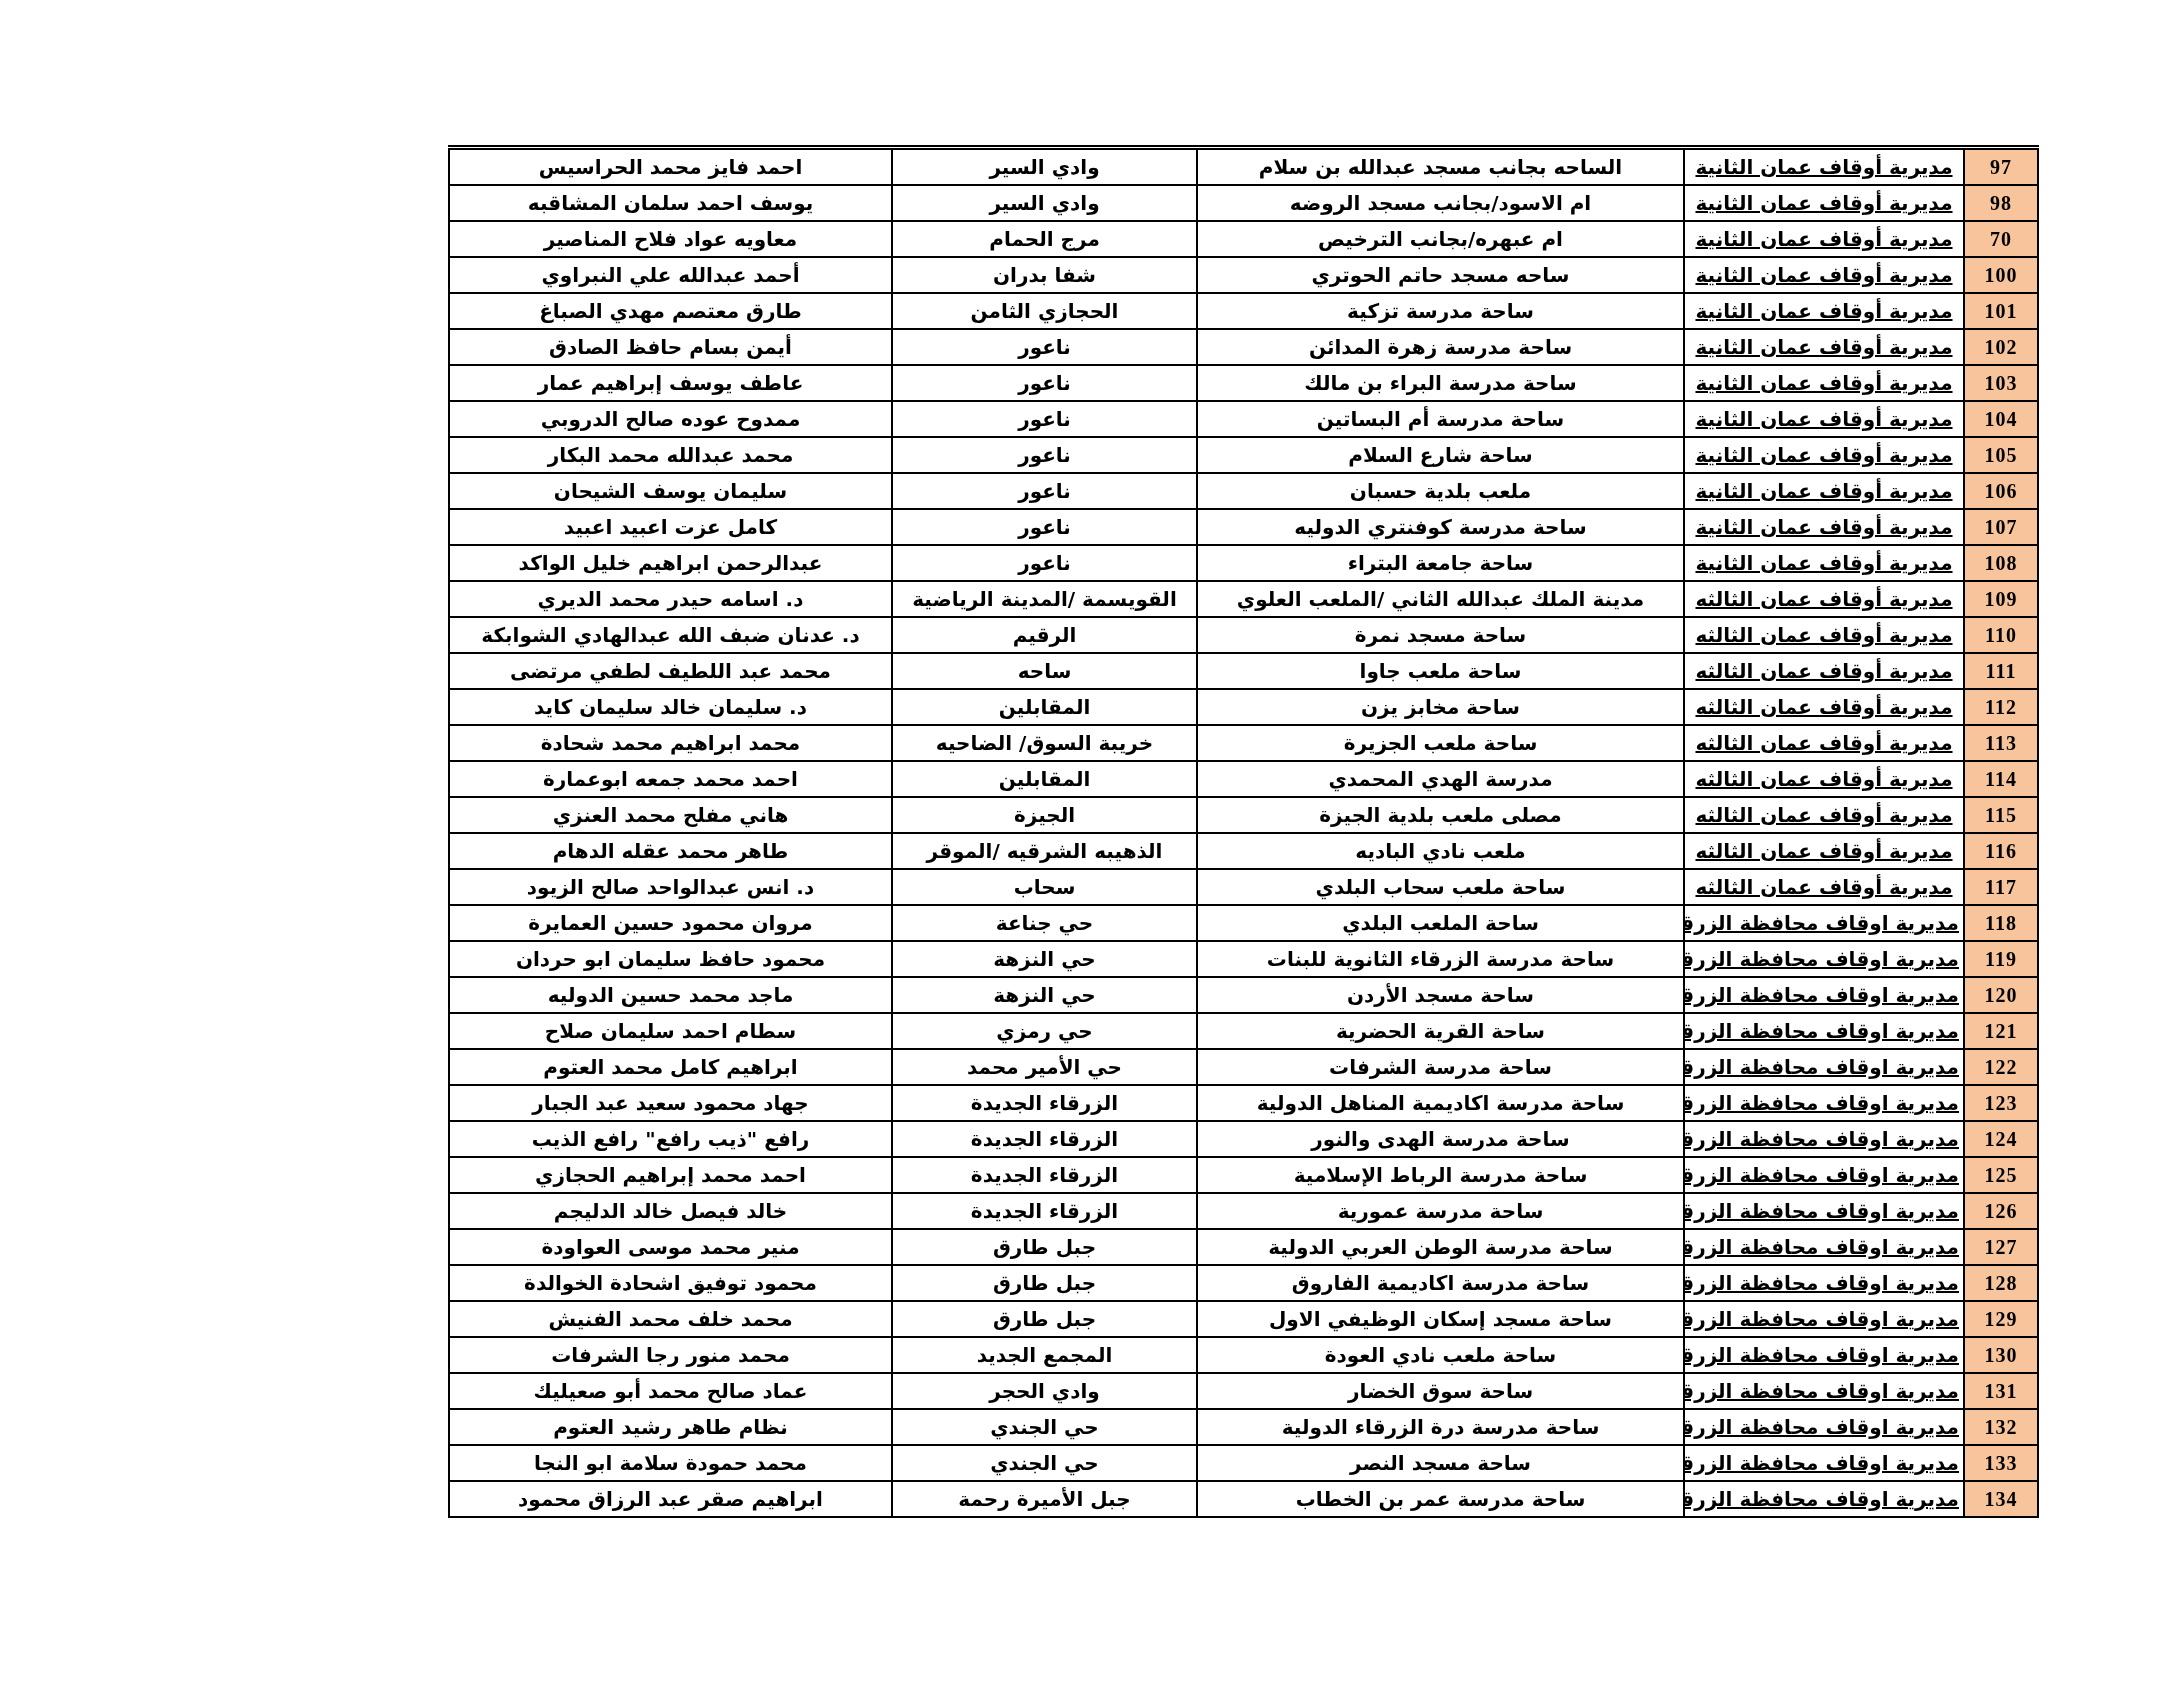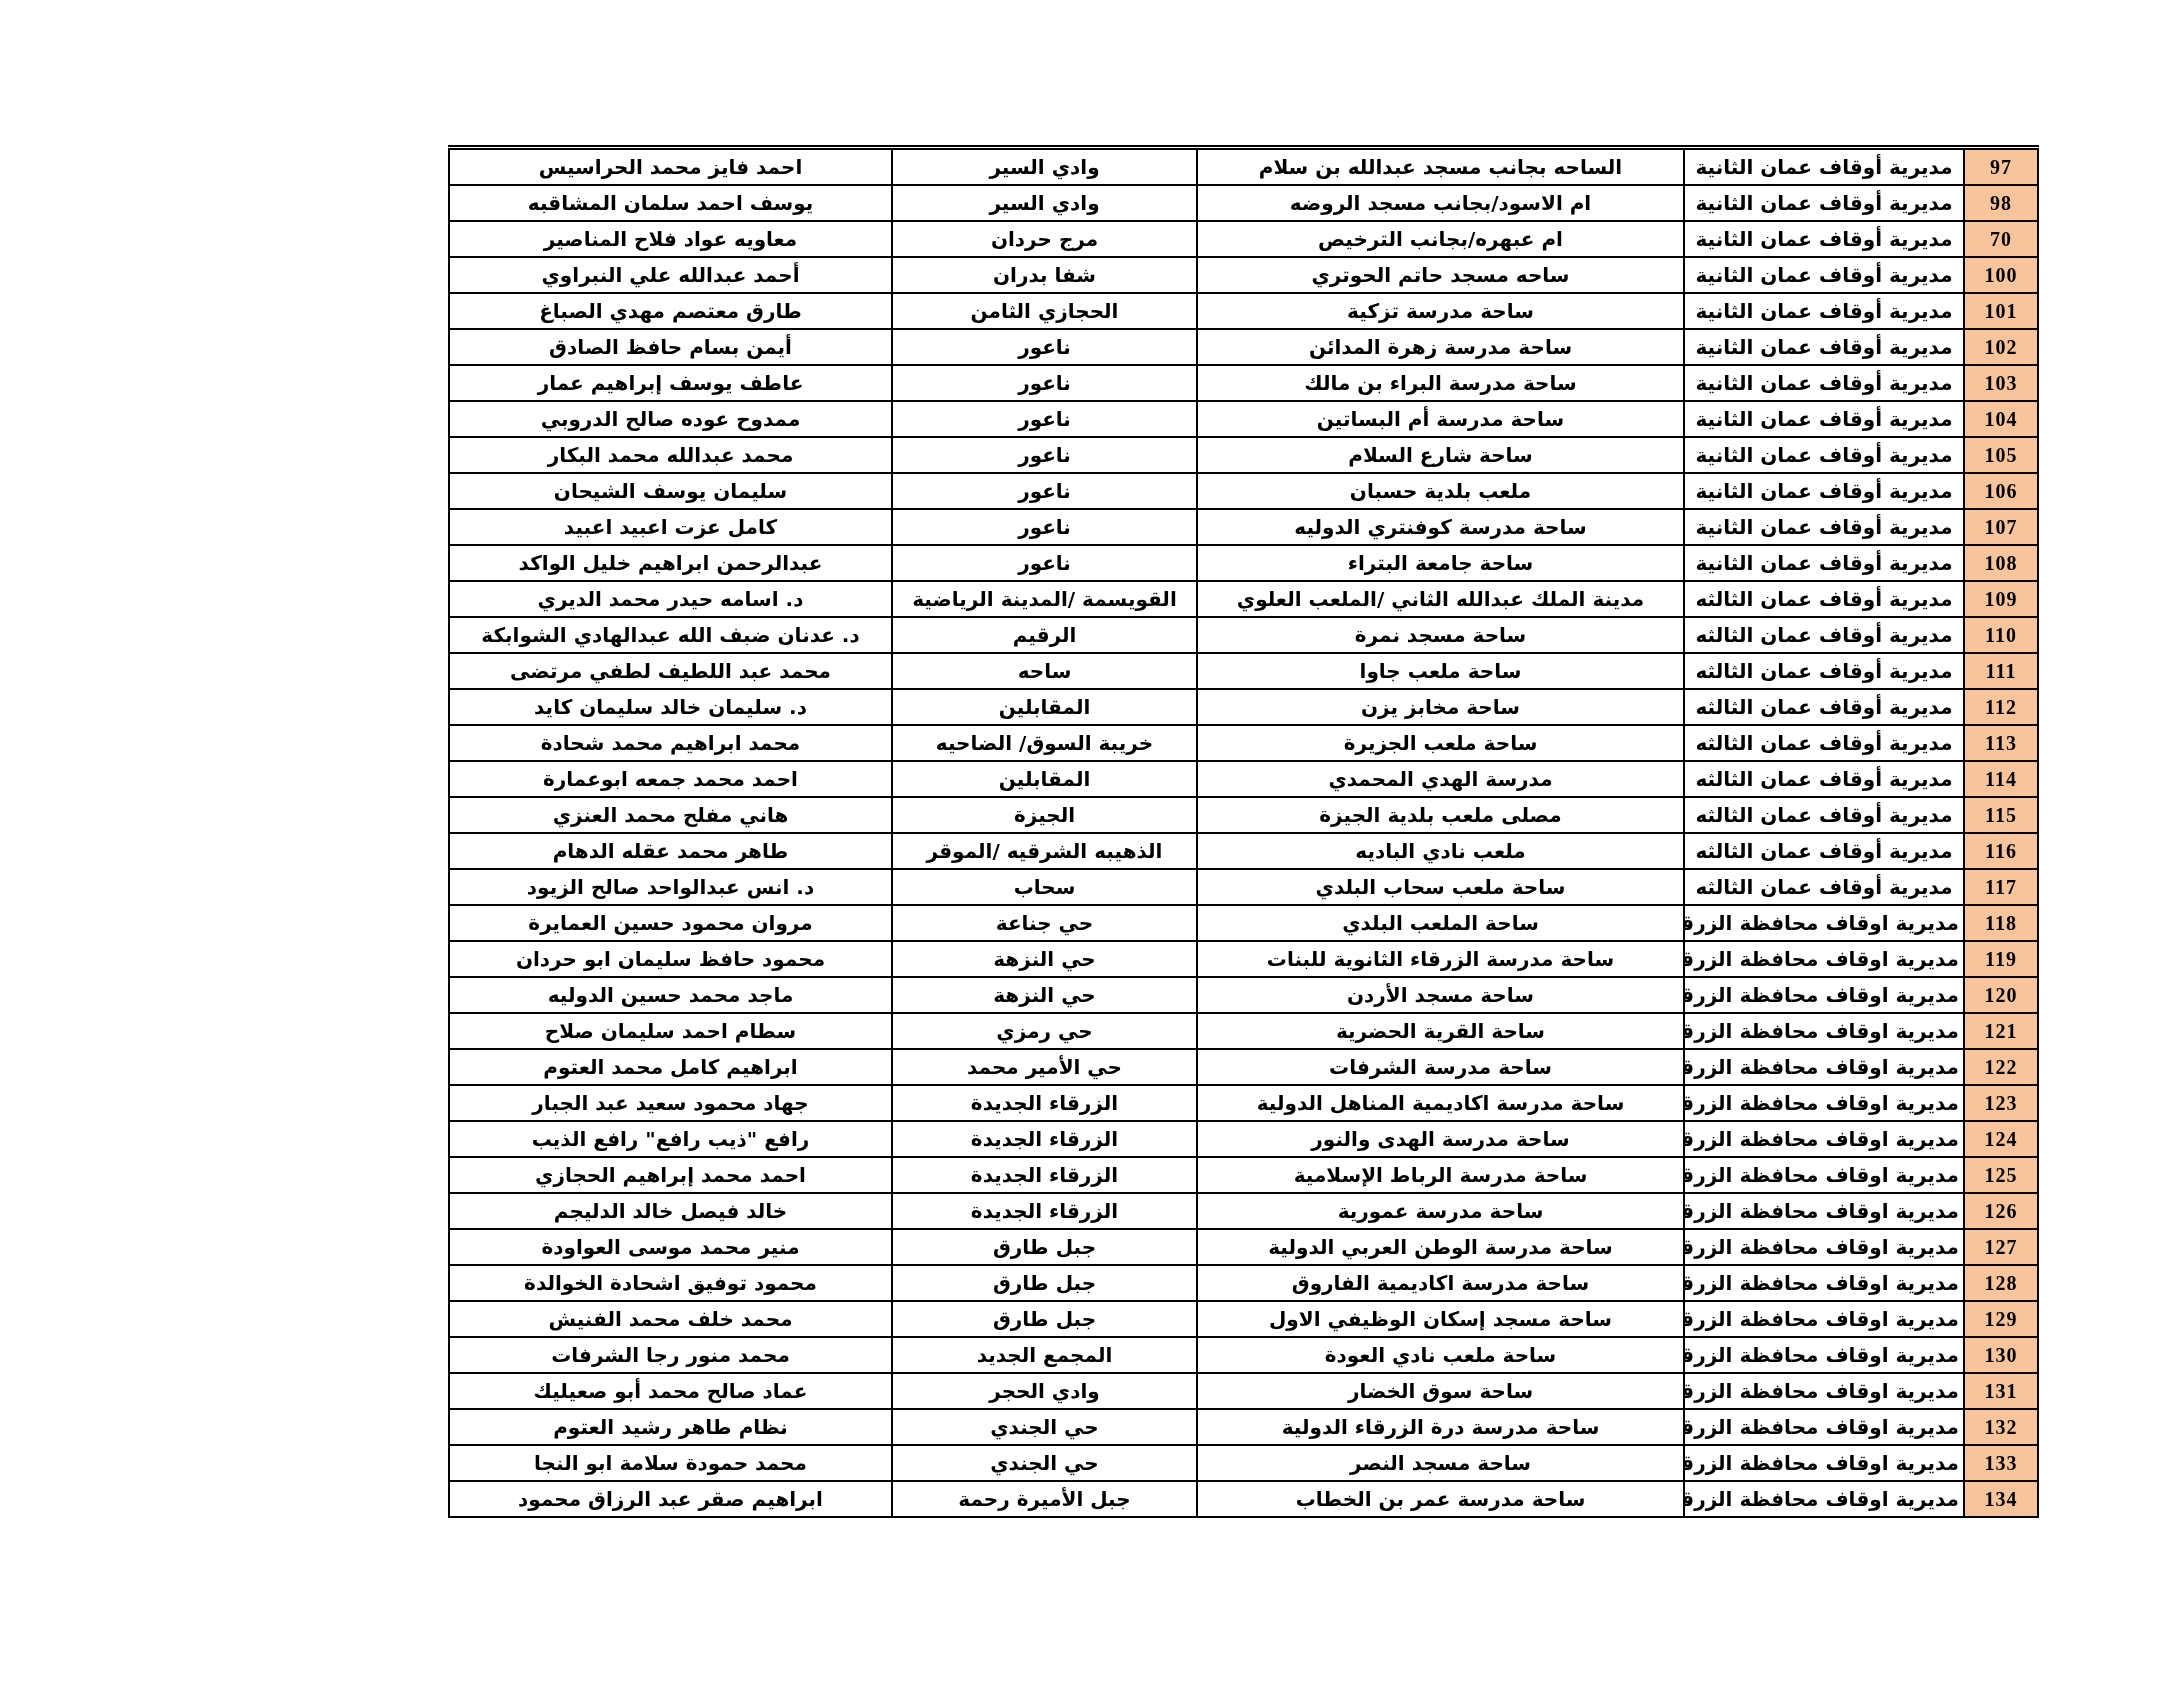--- a/index.html
+++ b/index.html
@@ -44,21 +44,21 @@
   col.c-loc  { width: 487px; }
   col.c-area { width: 305px; }
   col.c-name { width: 443px; }
   td.c-num {
     background: #F8C49C;
     font-size: 27px;
     font-family: Liberation Serif, serif;
     letter-spacing: 1px;
   }
   td.c-loc { font-size: 19.3px; margin-left: 48px; }
-  td.c-dir { font-size: 19.3px; }
+  td.c-dir { font-size: 19.3px; text-decoration: underline; }
 </style>
 </head>
 <body>
 
 <div id="page">
   <table class="waqf-table" dir="rtl">
     <colgroup>
       <col class="c-num">
       <col class="c-dir">
       <col class="c-loc">
@@ -77,21 +77,21 @@
     <td class="c-num">98</td>
     <td class="c-dir">مديرية أوقاف عمان الثانية</td>
     <td class="c-loc">ام الاسود/بجانب مسجد الروضه</td>
     <td class="c-area">وادي السير</td>
     <td class="c-name">يوسف احمد سلمان المشاقبه</td>
   </tr>
         <tr>
     <td class="c-num">70</td>
     <td class="c-dir">مديرية أوقاف عمان الثانية</td>
     <td class="c-loc">ام عبهره/بجانب الترخيص</td>
-    <td class="c-area">مرج حردان</td>
+    <td class="c-area">مرج الحمام</td>
     <td class="c-name">معاويه عواد فلاح المناصير</td>
   </tr>
         <tr>
     <td class="c-num">100</td>
     <td class="c-dir">مديرية أوقاف عمان الثانية</td>
     <td class="c-loc">ساحه مسجد حاتم الحوتري</td>
     <td class="c-area">شفا بدران</td>
     <td class="c-name">أحمد عبدالله علي النبراوي</td>
   </tr>
         <tr>

